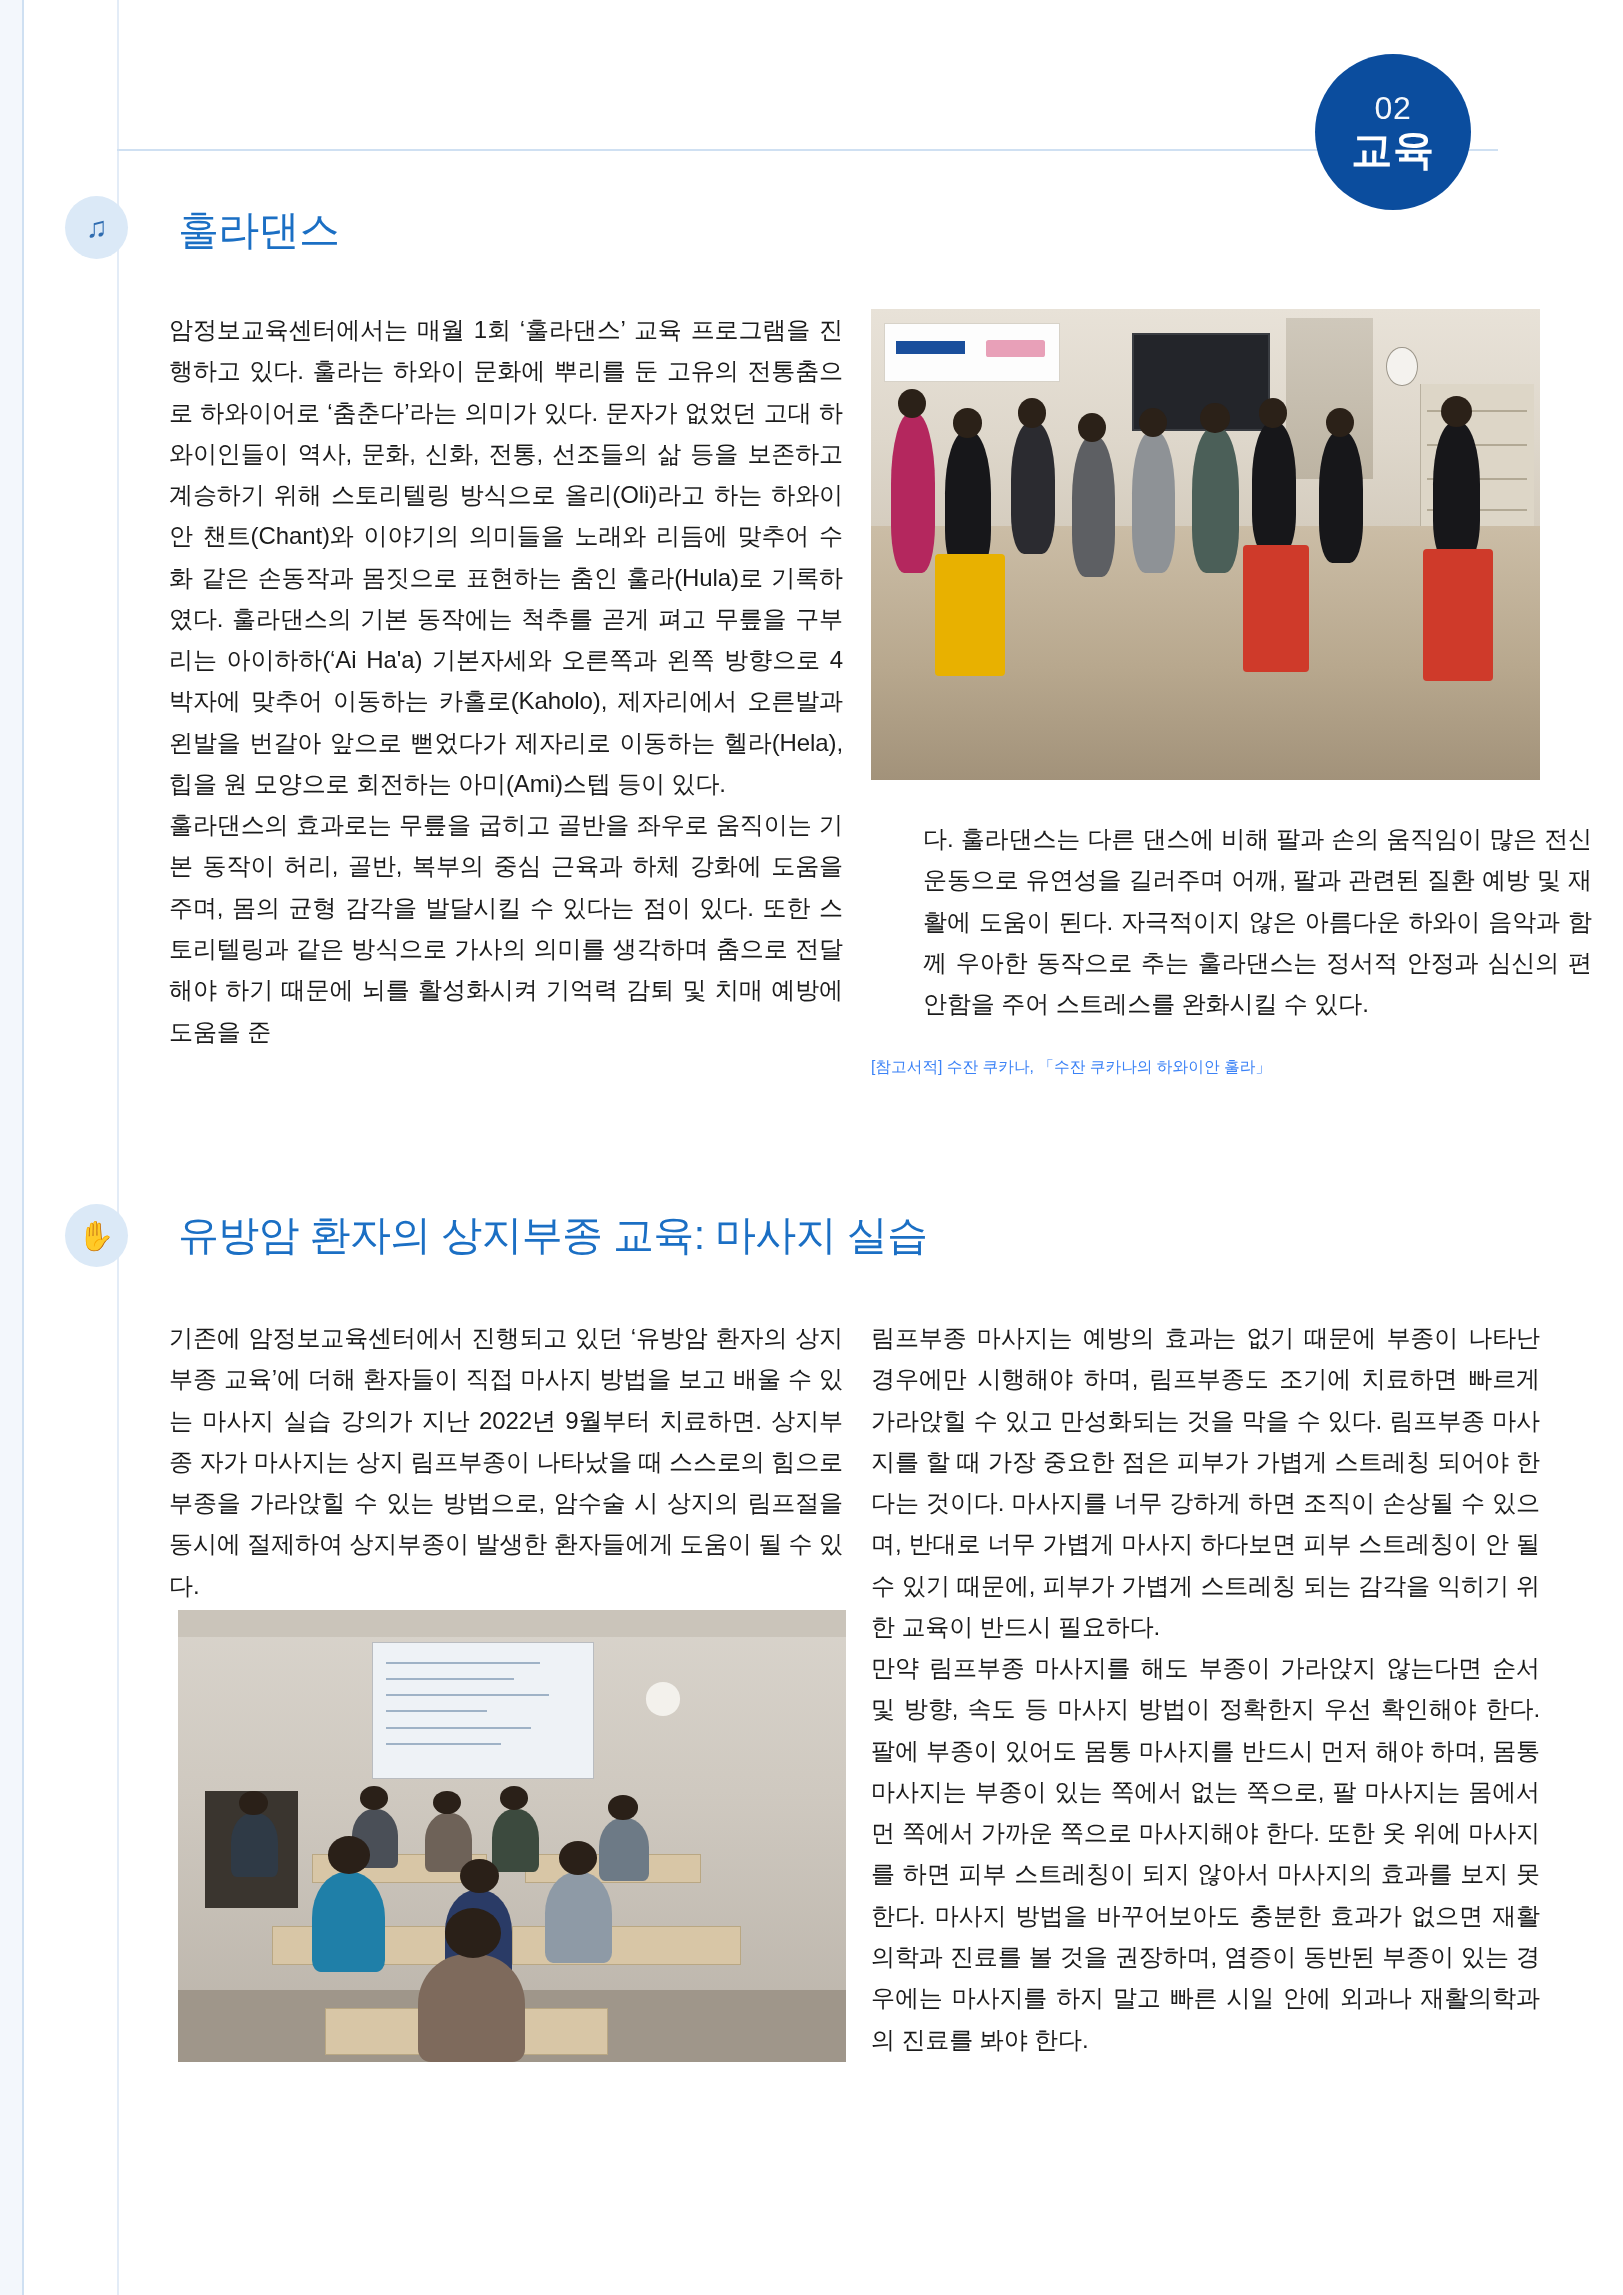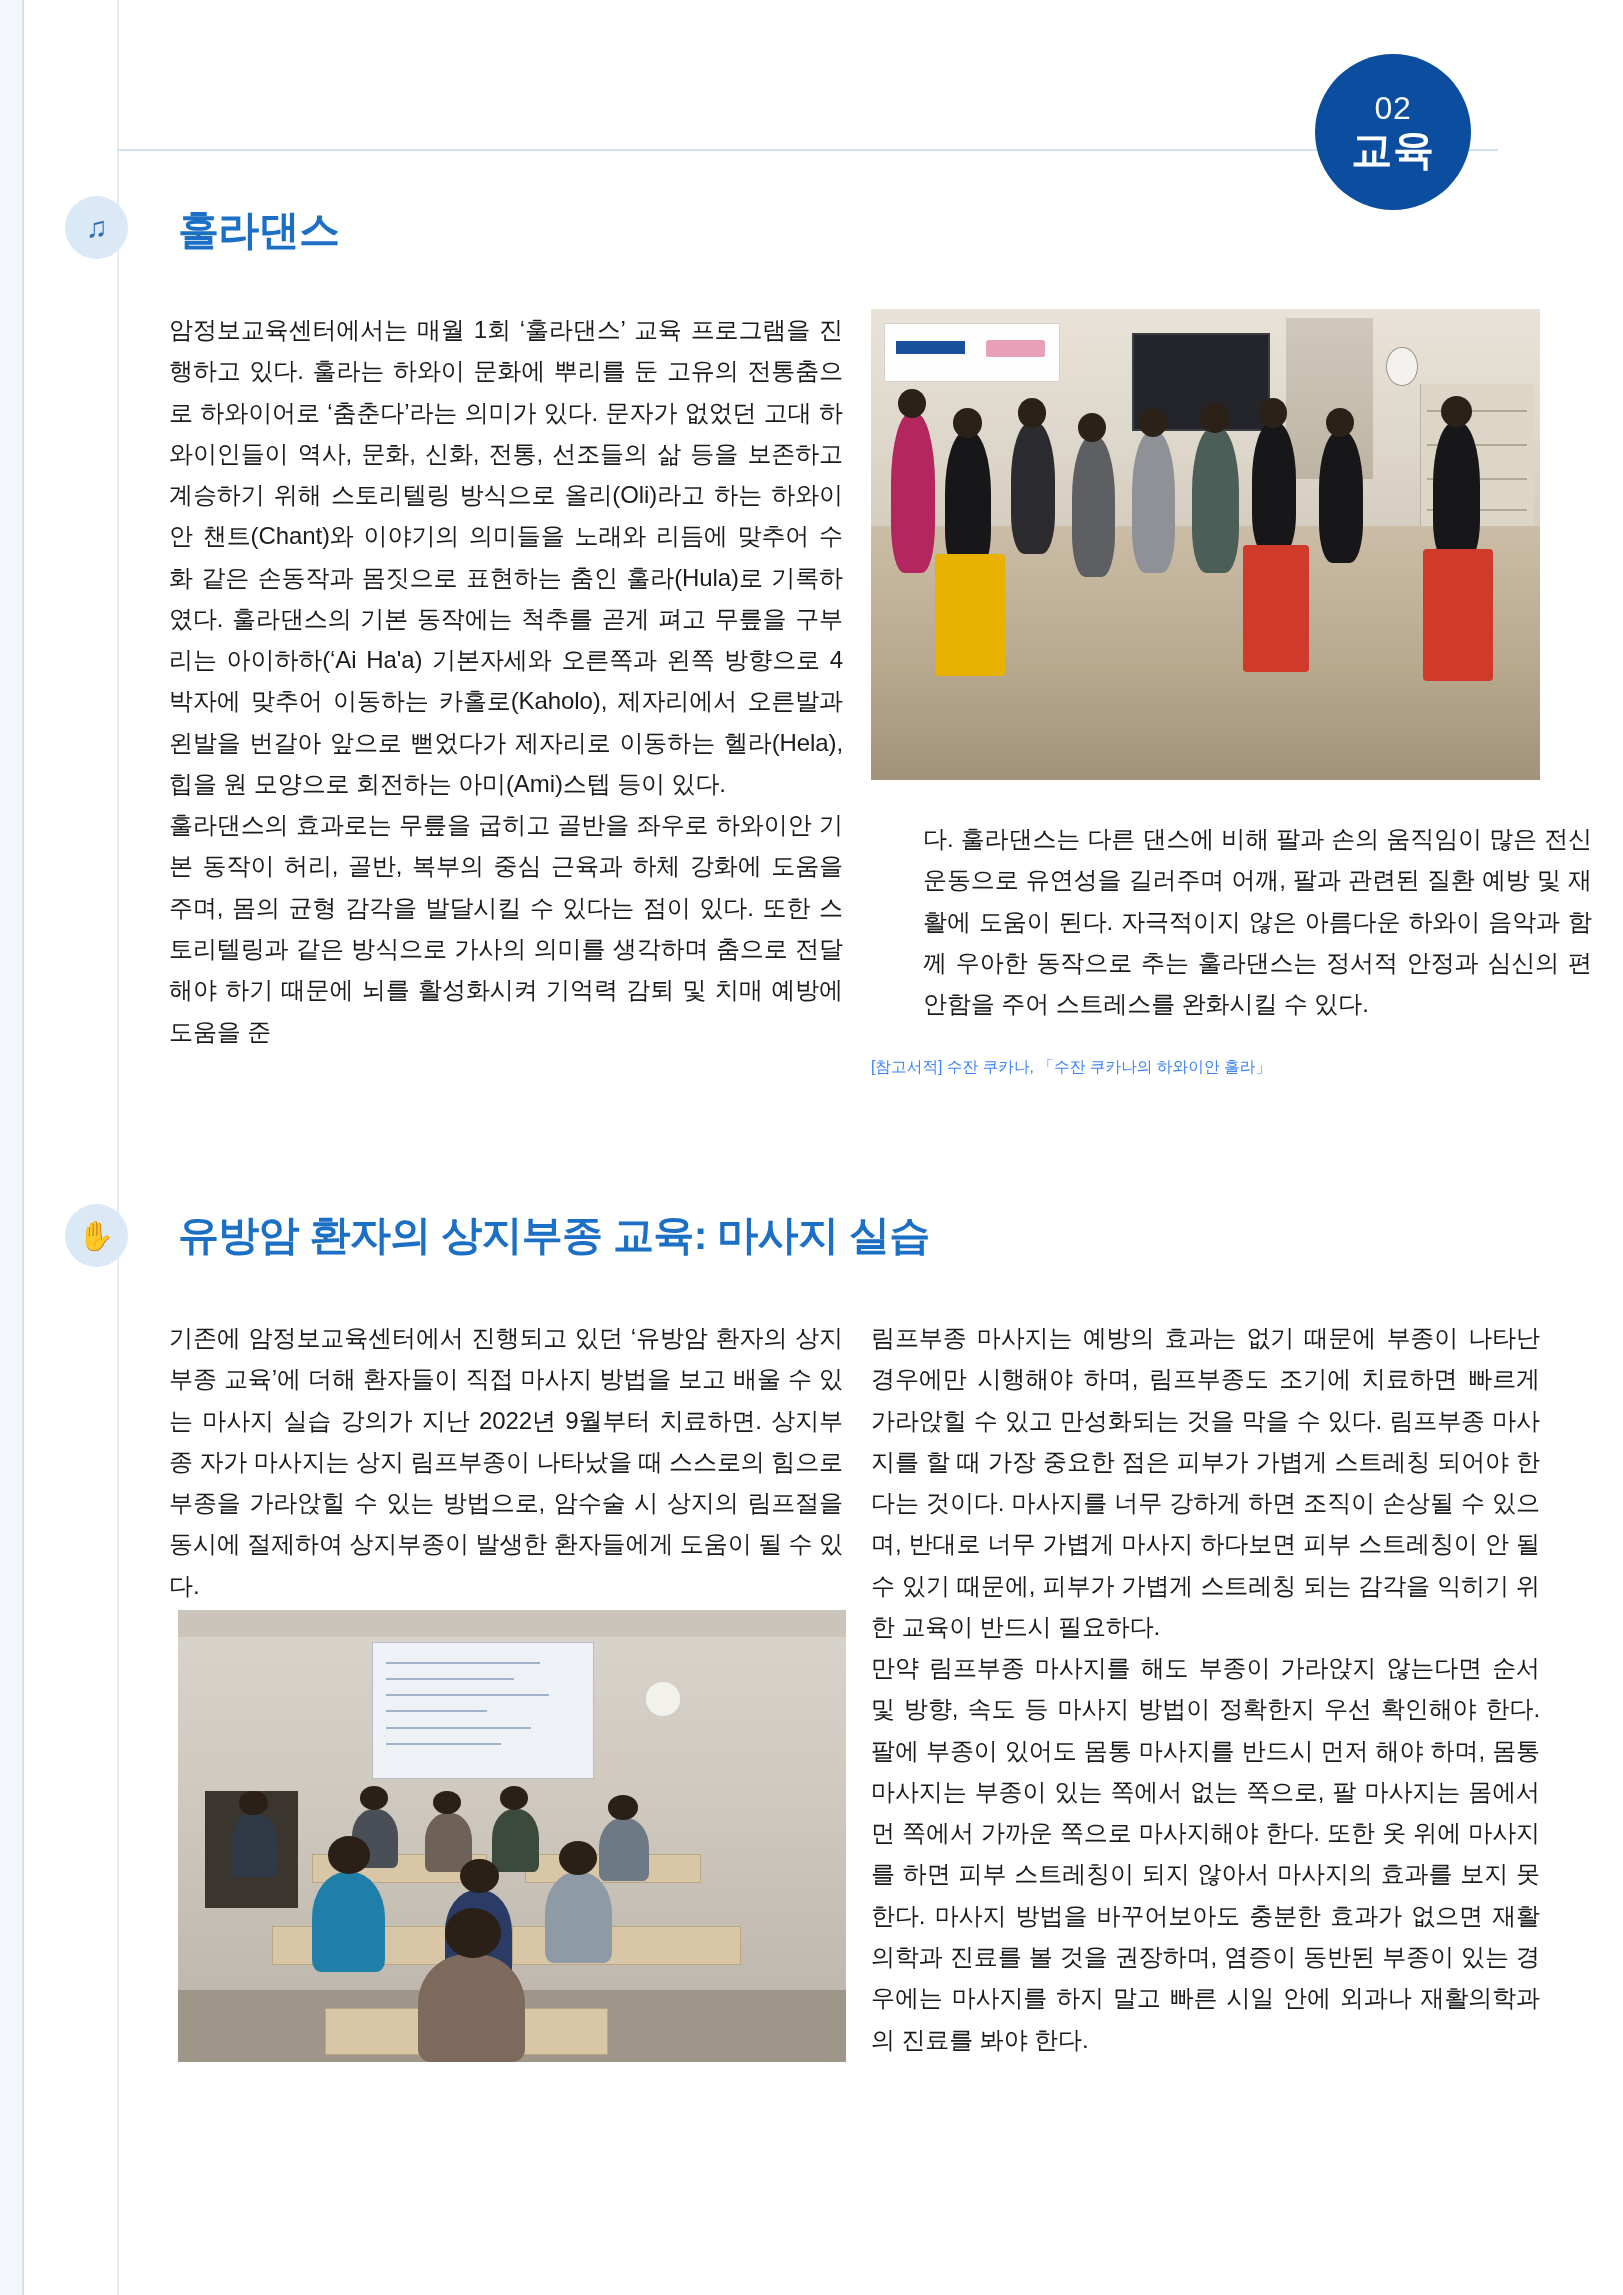--- a/index.html
+++ b/index.html
@@ -87,21 +87,21 @@
     background: #dbe9f7;
     display: flex;
     align-items: center;
     justify-content: center;
     color: #2f6cb0;
     font-size: 29px;
   }
   .sec-title {
     position: absolute;
     font-size: 41px;
-    font-weight: 700;
+    font-weight: 400;
     color: #1b6fc4;
     letter-spacing: -0.7px;
     white-space: nowrap;
   }
 
   
   .col {
     position: absolute;
     font-size: 24px;
     line-height: 1.72;
@@ -224,21 +224,21 @@
 <div class="badge">
   <div class="num">02</div>
   <div class="label">교육</div>
 </div>
 
 <div class="sec-icon" style="left:65px; top:196px;">♫</div>
 <div class="sec-title" style="left:178px; top:203px;">훌라댄스</div>
 
 <div class="col" style="left:169px; top:309px; width:674px;">
   <p>암정보교육센터에서는 매월 1회 ‘훌라댄스’ 교육 프로그램을 진행하고 있다. 훌라는 하와이 문화에 뿌리를 둔 고유의 전통춤으로 하와이어로 ‘춤춘다’라는 의미가 있다. 문자가 없었던 고대 하와이인들이 역사, 문화, 신화, 전통, 선조들의 삶 등을 보존하고 계승하기 위해 스토리텔링 방식으로 올리(Oli)라고 하는 하와이안 챈트(Chant)와 이야기의 의미들을 노래와 리듬에 맞추어 수화 같은 손동작과 몸짓으로 표현하는 춤인 훌라(Hula)로 기록하였다. 훌라댄스의 기본 동작에는 척추를 곧게 펴고 무릎을 구부리는 아이하하(‘Ai Ha'a) 기본자세와 오른쪽과 왼쪽 방향으로 4박자에 맞추어 이동하는 카홀로(Kaholo), 제자리에서 오른발과 왼발을 번갈아 앞으로 뻗었다가 제자리로 이동하는 헬라(Hela), 힙을 원 모양으로 회전하는 아미(Ami)스텝 등이 있다.</p>
-  <p>훌라댄스의 효과로는 무릎을 굽히고 골반을 좌우로 하와이안 기본 동작이 허리, 골반, 복부의 중심 근육과 하체 강화에 도움을 주며, 몸의 균형 감각을 발달시킬 수 있다는 점이 있다. 또한 스토리텔링과 같은 방식으로 가사의 의미를 생각하며 춤으로 전달해야 하기 때문에 뇌를 활성화시켜 기억력 감퇴 및 치매 예방에 도움을 준</p>
+  <p>훌라댄스의 효과로는 무릎을 굽히고 골반을 좌우로 움직이는 기본 동작이 허리, 골반, 복부의 중심 근육과 하체 강화에 도움을 주며, 몸의 균형 감각을 발달시킬 수 있다는 점이 있다. 또한 스토리텔링과 같은 방식으로 가사의 의미를 생각하며 춤으로 전달해야 하기 때문에 뇌를 활성화시켜 기억력 감퇴 및 치매 예방에 도움을 준</p>
 </div>
 
 <div class="photo" style="left:871px; top:309px; width:669px; height:471px;">
   <div class="inner">
     <div class="p1-wall"></div>
     <div class="p1-floor"></div>
     <div class="p1-banner"></div>
     <div class="p1-tv"></div>
     <div class="p1-mirror"></div>
     <div class="p1-clock"></div>

